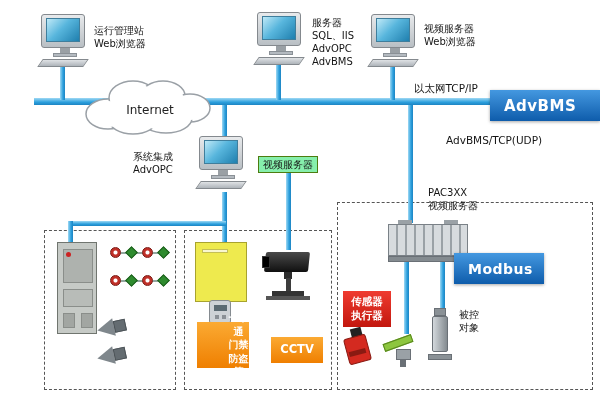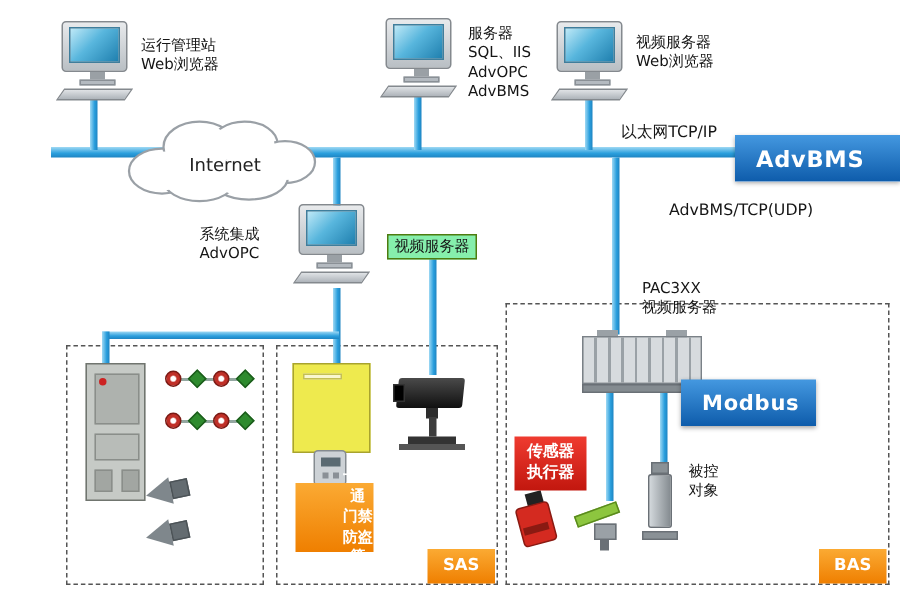--- a/index.html
+++ b/index.html
@@ -232,21 +232,21 @@
 门禁
 防盗等</div>
   <div class="camera">
     <div class="body"></div>
     <div class="lens"></div>
     <div class="joint"></div>
     <div class="pole"></div>
     <div class="base1"></div>
     <div class="base2"></div>
   </div>
-  <div class="tag" style="left:285px; top:366px; width:45px; height:23px;">SAS</div>
+  <div class="tag" style="left:271px; top:337px; width:52px; height:26px; font-size:11.5px;">CCTV</div>
 
   <div class="dashed" style="left:337px; top:202px; width:256px; height:188px;"></div>
   <div class="lbl" style="left:428px; top:186px;">PAC3XX
 视频服务器</div>
   <div class="plc">
     <div class="tab1"></div>
     <div class="tab2"></div>
     <div class="body"></div>
     <div class="foot"></div>
   </div>
@@ -263,15 +263,14 @@
     <div class="body"></div>
     <div class="stem"></div>
   </div>
   <div class="actuator">
     <div class="cap"></div>
     <div class="body"></div>
     <div class="base"></div>
   </div>
   <div class="lbl" style="left:459px; top:308px;">被控
 对象</div>
-  <div class="tag" style="left:546px; top:366px; width:45px; height:23px;">BAS</div>
 
 </div>
 
 </body></html>

